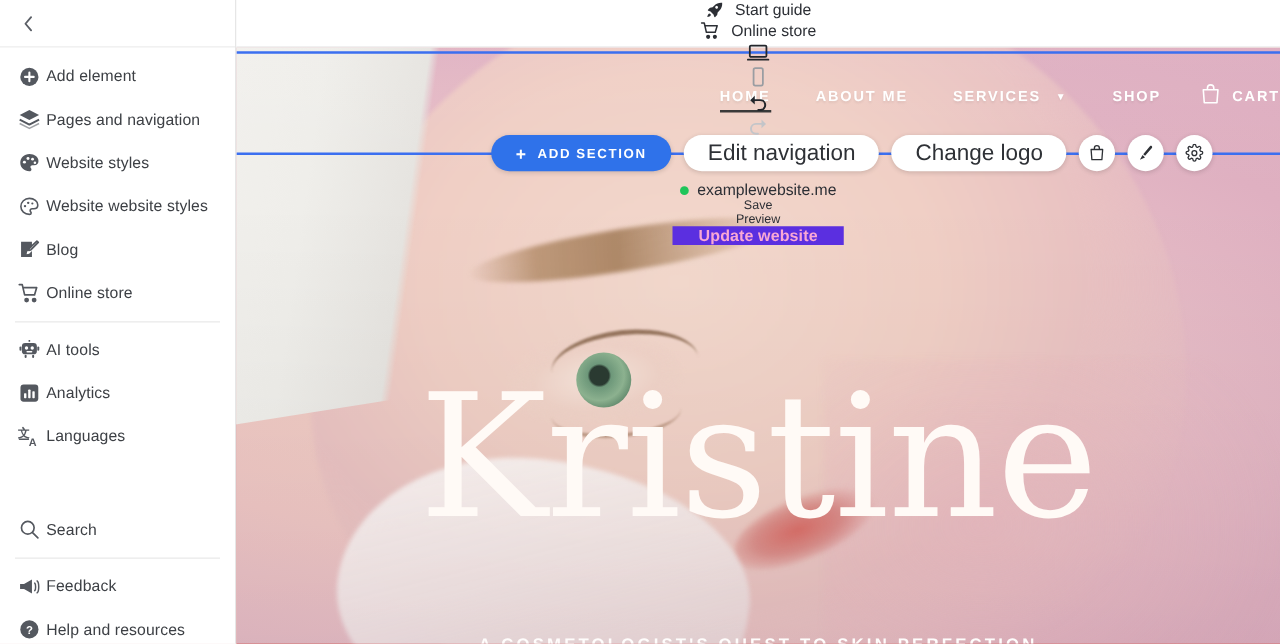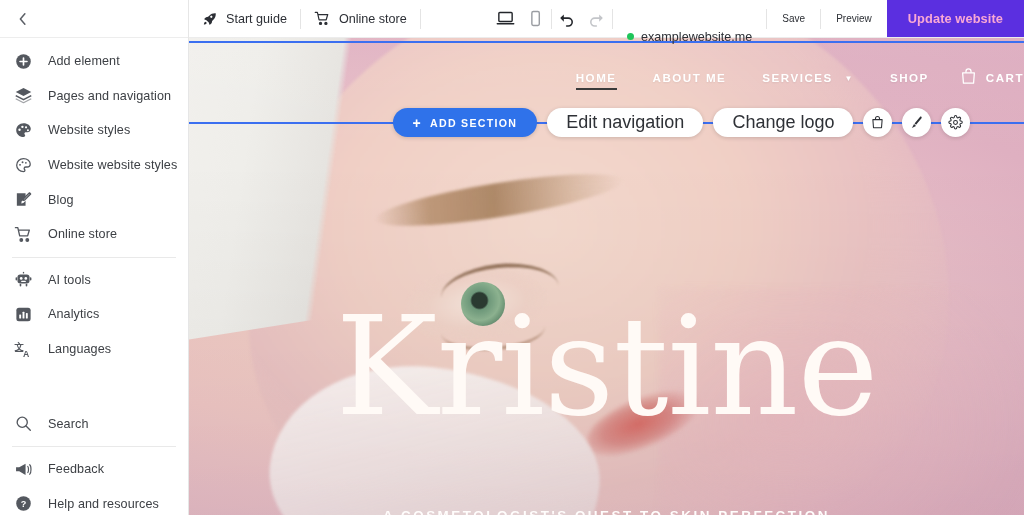--- a/index.html
+++ b/index.html
@@ -35,40 +35,41 @@
     cursor: pointer;
   }
   .side-ico {
     width: 21px; height: 21px;
     flex: 0 0 21px;
     display: flex; align-items: center; justify-content: center;
     color: #54585f;
   }
   .side-ico svg { display: block; }
   .side-lbl {
-    margin-left: 14px;
+    margin-left: 3px;
     font-size: 12.6px;
     color: #3d4045;
     letter-spacing: .1px;
     white-space: nowrap;
   }
   .side-div {
     height: 1px; background: #e9e9e9;
     margin: 5px 12px 5px 12px;
   }
   .side-gap { height: 40px; }
 
   
   #topbar {
     position: absolute; left: 189px; top: 0;
     width: 835px; height: 38px;
     background: #ffffff;
     border-bottom: 1px solid #ececec;
     display: flex; align-items: center;
     z-index: 25;
+    flex-direction: column;
   }
   .tb-btn {
     display: flex; align-items: center; gap: 8px;
     padding: 0 13px; height: 100%;
     cursor: pointer; color: #2c2f35;
     font-size: 12.6px; white-space: nowrap;
   }
   .tb-ico { display: flex; align-items: center; justify-content: center; color: #2c2f35; }
   .tb-sep { width: 1px; height: 20px; background: #e4e4e4; }
   .tb-icobtn {

